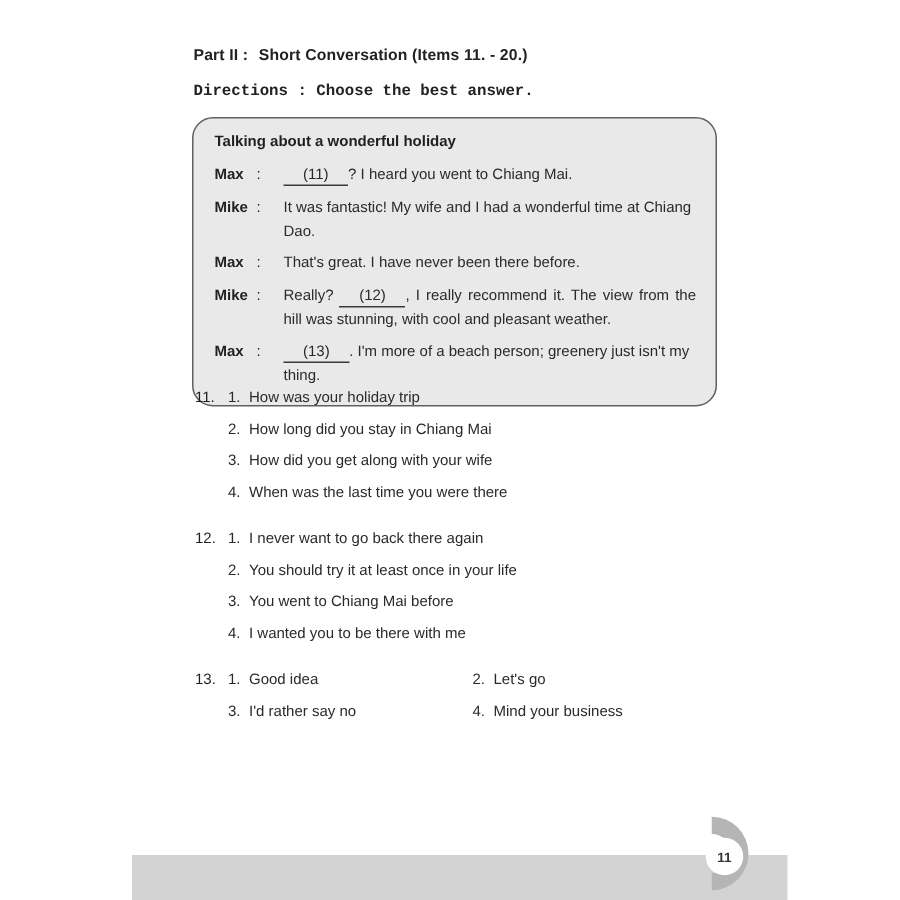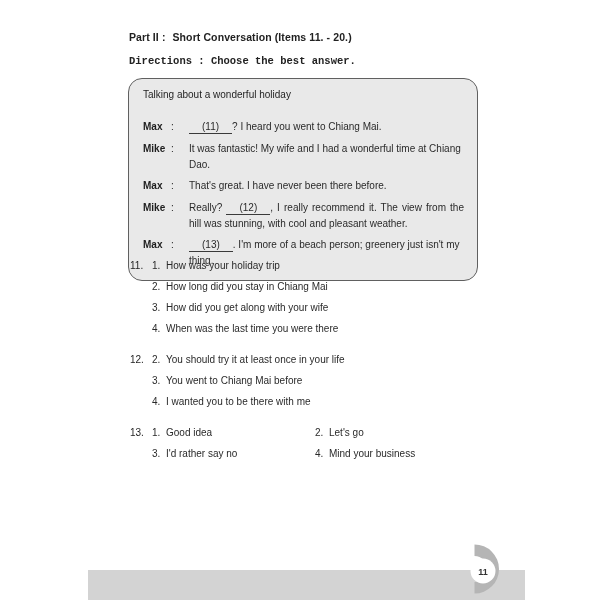--- a/index.html
+++ b/index.html
@@ -32,23 +32,23 @@
     position: absolute;
     top: 78px; left: 128px;
     width: 350px;
     border: 1.5px solid #606060;
     border-radius: 14px;
     background: #e9e9e9;
     padding: 10px 13px 11px 14px;
   }
   .dialog-title {
     font-size: 10px;
-    font-weight: normal;
+    font-weight: bold;
     color: #1f1f1f;
-    margin-bottom: 19px;
+    margin-bottom: 9px;
   }
   .dialog-row {
     display: grid;
     grid-template-columns: 28px 18px 1fr;
     font-size: 10px;
     line-height: 16px;
     margin-bottom: 5.5px;
   }
   .dialog-row:last-child { margin-bottom: 0; }
   .speaker { font-weight: bold; color: #1f1f1f; }
@@ -153,20 +153,21 @@
       <div class="opt"><span class="onum">1.</span><span>How was your holiday trip</span></div>
       <div class="opt"><span class="onum">2.</span><span>How long did you stay in Chiang Mai</span></div>
       <div class="opt"><span class="onum">3.</span><span>How did you get along with your wife</span></div>
       <div class="opt"><span class="onum">4.</span><span>When was the last time you were there</span></div>
     </div>
   </div>
 
   <div class="question">
     <div class="qnum">12.</div>
     <div class="opts">
+      <div class="opt"><span class="onum">1.</span><span>I never want to go back there again</span></div>
       <div class="opt"><span class="onum">2.</span><span>You should try it at least once in your life</span></div>
       <div class="opt"><span class="onum">3.</span><span>You went to Chiang Mai before</span></div>
       <div class="opt"><span class="onum">4.</span><span>I wanted you to be there with me</span></div>
     </div>
   </div>
 
   <div class="question">
     <div class="qnum">13.</div>
     <div class="opts two-col">
       <div class="opt"><span class="onum">1.</span><span>Good idea</span></div>

